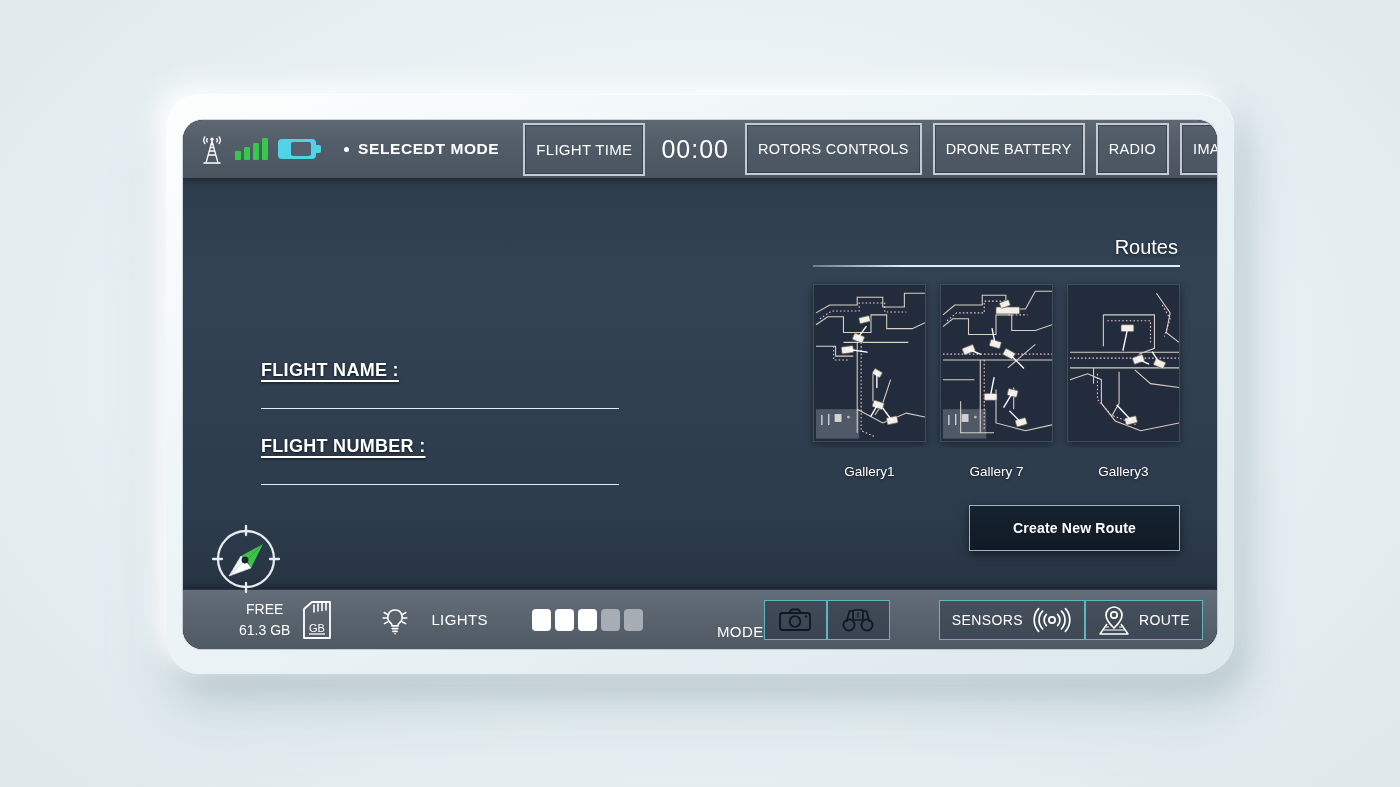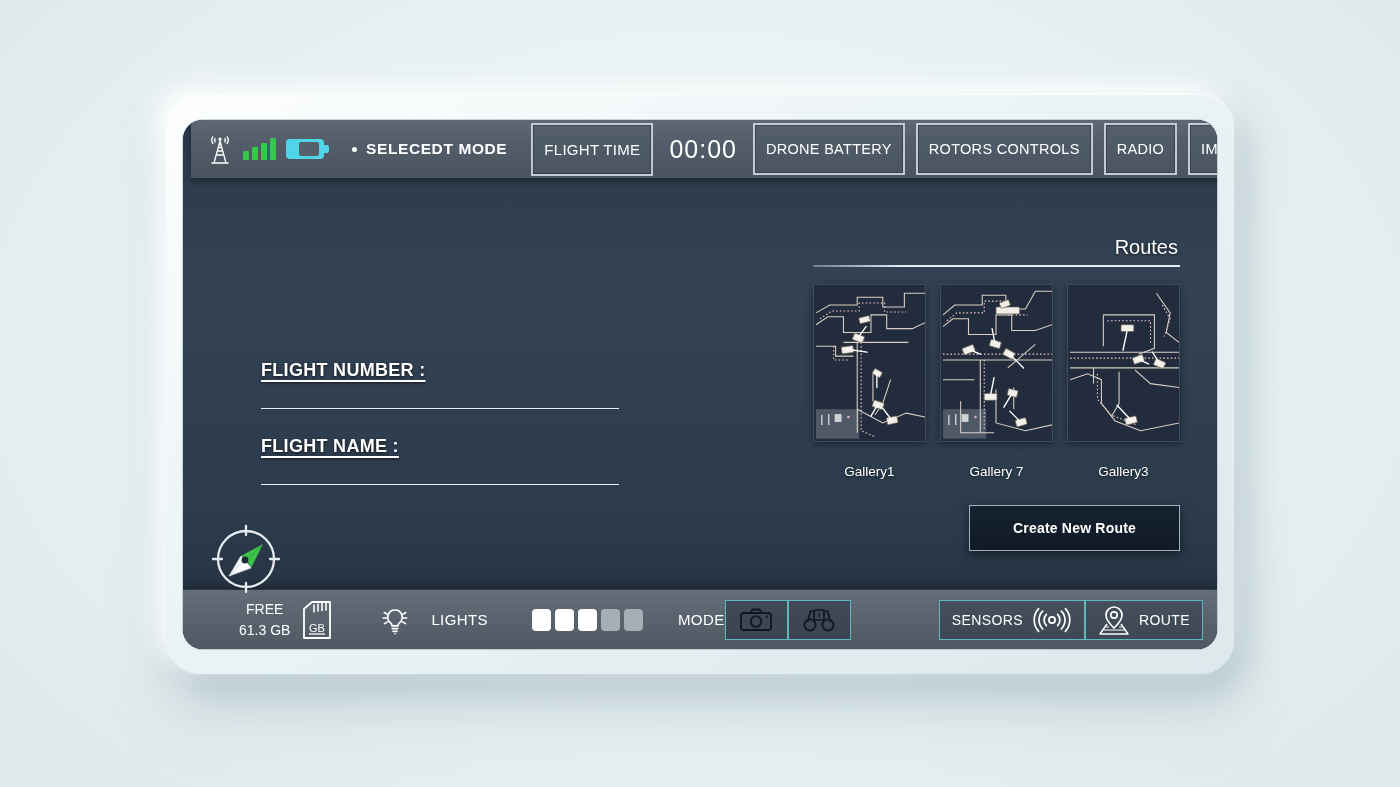--- a/index.html
+++ b/index.html
@@ -66,21 +66,21 @@
 
   #feed-tint {
     position: absolute;
     inset: 0;
     background: linear-gradient(180deg, rgba(20,32,48,0.42) 0%, rgba(22,34,50,0.18) 30%, rgba(16,26,40,0.30) 75%, rgba(12,20,32,0.55) 100%);
   }
 
   
   #topbar {
     position: absolute;
-    left: 8px; top: 0;
+    left: 0; top: 0;
     width: 100%;
     height: 59px;
     background: linear-gradient(180deg, #5d6873 0%, #525d69 42%, #49545f 100%);
     border-bottom: 1px solid rgba(20,30,42,0.8);
     display: flex;
     align-items: center;
     padding: 0 14px 0 16px;
     box-shadow: 0 2px 6px rgba(0,0,0,0.35);
   }
 
@@ -285,21 +285,21 @@
   #bulb-icon { width: 32px; height: 32px; }
   #lights-label { color: #ffffff; font-size: 15px; letter-spacing: 0.4px; }
 
   #level-blocks { display: flex; gap: 4px; margin-left: 24px; }
   #level-blocks i {
     width: 19px; height: 22px; border-radius: 4px; display: block;
     background: #ffffff;
   }
   #level-blocks i.off { background: #a6adb5; }
 
-  #mode-group { margin-left: 35px; display: flex; align-items: center; }
+  #mode-group { margin-left: 74px; display: flex; align-items: flex-end; }
   #mode-text { color: #ffffff; font-size: 15px; letter-spacing: 0.4px; }
   .mode-btn {
     width: 63px; height: 40px;
     border: 1.5px solid #5fb6bf;
     background: rgba(38,49,62,0.55);
     display: flex; align-items: center; justify-content: center;
     cursor: pointer;
   }
   .mode-btn svg { width: 34px; height: 26px; }
 
@@ -361,34 +361,34 @@
       <div id="mode-label">
         <span class="dot"></span>
         <span>SELECEDT MODE</span>
       </div>
 
       <div class="tb-btn" id="flight-time-btn">FLIGHT TIME</div>
 
       <div id="flight-time-value">00:00</div>
 
       <div id="topbar-right">
+        <div class="tb-btn">ROTORS CONTROLS</div>
         <div class="tb-btn">DRONE BATTERY</div>
-        <div class="tb-btn">ROTORS CONTROLS</div>
         <div class="tb-btn">RADIO</div>
         <div class="tb-btn">IMAGES</div>
       </div>
     </div>
 
     <div id="flight-form">
       <div class="field">
+        <span class="field-label">FLIGHT NAME :</span>
+        <input class="field-input" type="text" placeholder="" style="">
+      </div>
+      <div class="field">
         <span class="field-label">FLIGHT NUMBER :</span>
-        <input class="field-input" type="text" placeholder="" style="">
-      </div>
-      <div class="field">
-        <span class="field-label">FLIGHT NAME :</span>
         <input class="field-input" type="text" placeholder="" style="">
       </div>
     </div>
 
     <div id="routes-panel">
       <div id="routes-title">Routes</div>
       <div id="routes-divider"></div>
 
       <div id="gallery-row">
 

